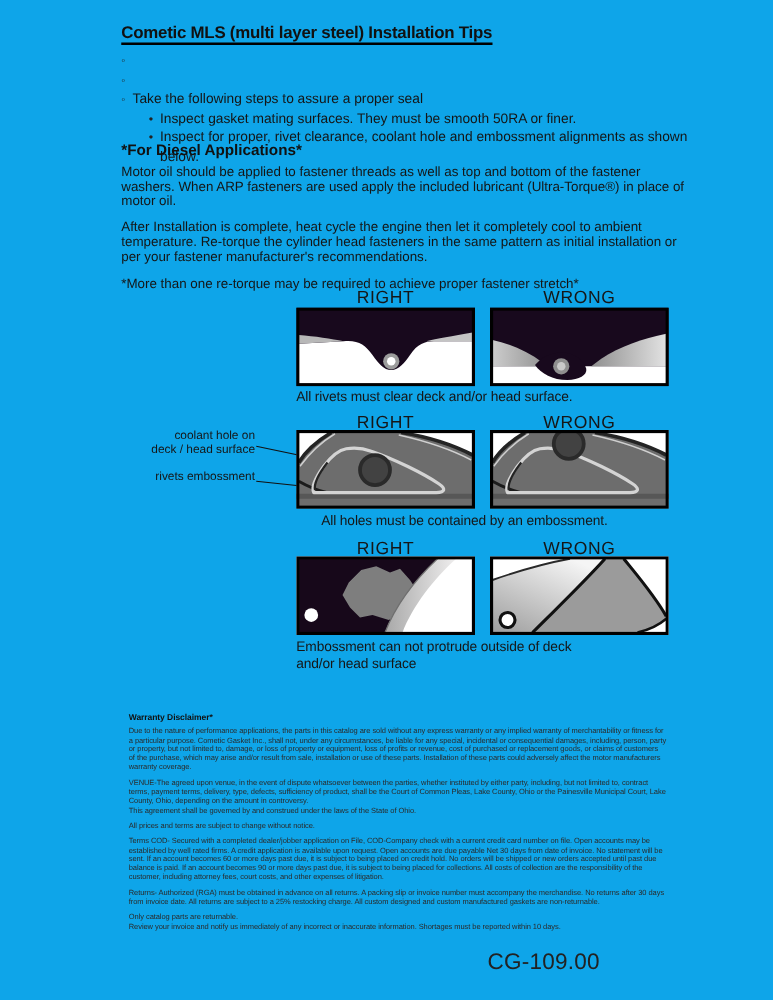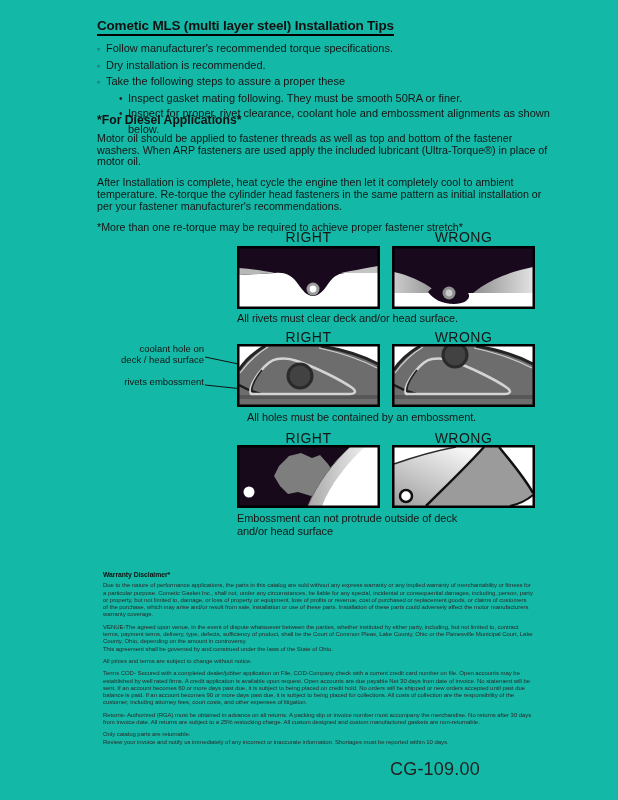--- a/index.html
+++ b/index.html
@@ -1,17 +1,17 @@
 <!DOCTYPE html>
 <html><head>
 <meta charset="utf-8">
 <style>
   html,body{margin:0;padding:0;background:#e8e8e8;}
   .page{
-    position:relative;width:618px;height:800px;background:#14b8a6;
+    position:relative;width:618px;height:800px;background:#0ea5e9;
     font-family:"Liberation Sans","DejaVu Sans",sans-serif;color:#1a1a1a;
     overflow:hidden;margin:0 auto;
   }
   .abs{position:absolute;}
   .title{
     left:97px;top:18px;font-size:13.5px;font-weight:bold;letter-spacing:-0.2px;
     border-bottom:2px solid #000;padding-bottom:1px;color:#111;white-space:nowrap;
   }
   .tips{left:97px;top:41px;width:458px;font-size:11px;line-height:15.5px;color:#151515;}
   .tip-row{display:flex;align-items:baseline;}
@@ -54,33 +54,31 @@
           <stop offset="1" stop-color="#f5f5f5"></stop>
       </linearGradient>
     </defs>
   </svg>
 
   <div class="abs title">Cometic MLS (multi layer steel) Installation Tips</div>
 
   <div class="abs tips">
     <div class="tip-row">
       <span class="mark">◦</span>
-      <span>Follow manufacturer's recommended torque specifications.</span>
     </div>
     <div class="tip-row">
       <span class="mark">◦</span>
-      <span>Dry installation is recommended.</span>
     </div>
     <div class="tip-row">
       <span class="mark">◦</span>
-      <span>Take the following steps to assure a proper these</span>
+      <span>Take the following steps to assure a proper seal</span>
     </div>
     <div class="tip-row sub">
       <span class="mark">•</span>
-      <span>Inspect gasket mating following.  They must be smooth 50RA or finer.</span>
+      <span>Inspect gasket mating surfaces.  They must be smooth 50RA or finer.</span>
     </div>
     <div class="tip-row sub">
       <span class="mark">•</span>
       <span>Inspect for proper, rivet clearance, coolant hole and embossment alignments as shown below.</span>
     </div>
   </div>
 
   <div class="abs diesel">
     <h2>*For Diesel Applications*</h2>
     <p>Motor oil should be applied to fastener threads as well as top and bottom of the fastener washers. When ARP fasteners are used apply the included lubricant (Ultra-Torque®) in place of motor oil.</p>
@@ -151,21 +149,21 @@
     <path d="M84,2 L141,2 L141,20 C122,10 102,5 84,2 Z" fill="#ffffff"></path>
     <path d="M84,2 C102,5 122,10 141,20" stroke="#242424" stroke-width="3" fill="none"></path>
     <path d="M82,4 C100,8 121,14 140,24" stroke="#cfcfcf" stroke-width="1.2" fill="none"></path>
     <path d="M2,41 C9,45 16,48 24,50" stroke="#1c1c1c" stroke-width="2.5" fill="none"></path>
     <path d="M14,50 C12,46 14,40 22,29 C28,21 34,16 40,15 C46,14 52,14 60,17 C78,23 102,35 114,43 C120,47 119,50 112,50 Z" fill="none" stroke="#d4d4d4" stroke-width="2.6" stroke-linejoin="round"></path>
     <path d="M15,48 C14,43 18,35 25,26" stroke="#242424" stroke-width="1.8" fill="none"></path>
     <circle cx="63" cy="11" r="12" fill="#424242" stroke="#2a2a2a" stroke-width="3"></circle>
     <rect x="1.25" y="1.25" width="140.5" height="60.5" fill="none" stroke="#000" stroke-width="2.5"></rect>
   </svg>
 
-  <div class="abs fig-caption" style="left:247px;top:411px;">All holes must be contained by an embossment.</div>
+  <div class="abs fig-caption" style="left:257px;top:411px;">All holes must be contained by an embossment.</div>
 
   <div class="abs fig-label" style="left:237px;top:430px;">RIGHT</div>
   <div class="abs fig-label" style="left:392px;top:430px;">WRONG</div>
 
   <svg class="abs diagram" style="left:237px;top:445px;" viewBox="0 0 143 63">
     <rect width="143" height="63" fill="#ffffff"></rect>
     <path d="M2,2 L113,2 C97,17 80,38 71,61 L2,61 Z" fill="#17081a"></path>
     <polygon points="42,21 52,11 64,8 75,13 83,10 91,19 97,28 90,35 86,45 74,51 61,47 51,49 43,41 37,31" fill="#7e7e7e"></polygon>
     <path d="M113,2 C97,17 80,38 71,61 L85,61 C93,40 110,18 128,2 Z" fill="url(#gstripe)"></path>
     <path d="M113,2 C97,17 80,38 71,61" stroke="#6f6f6f" stroke-width="1" fill="none"></path>

